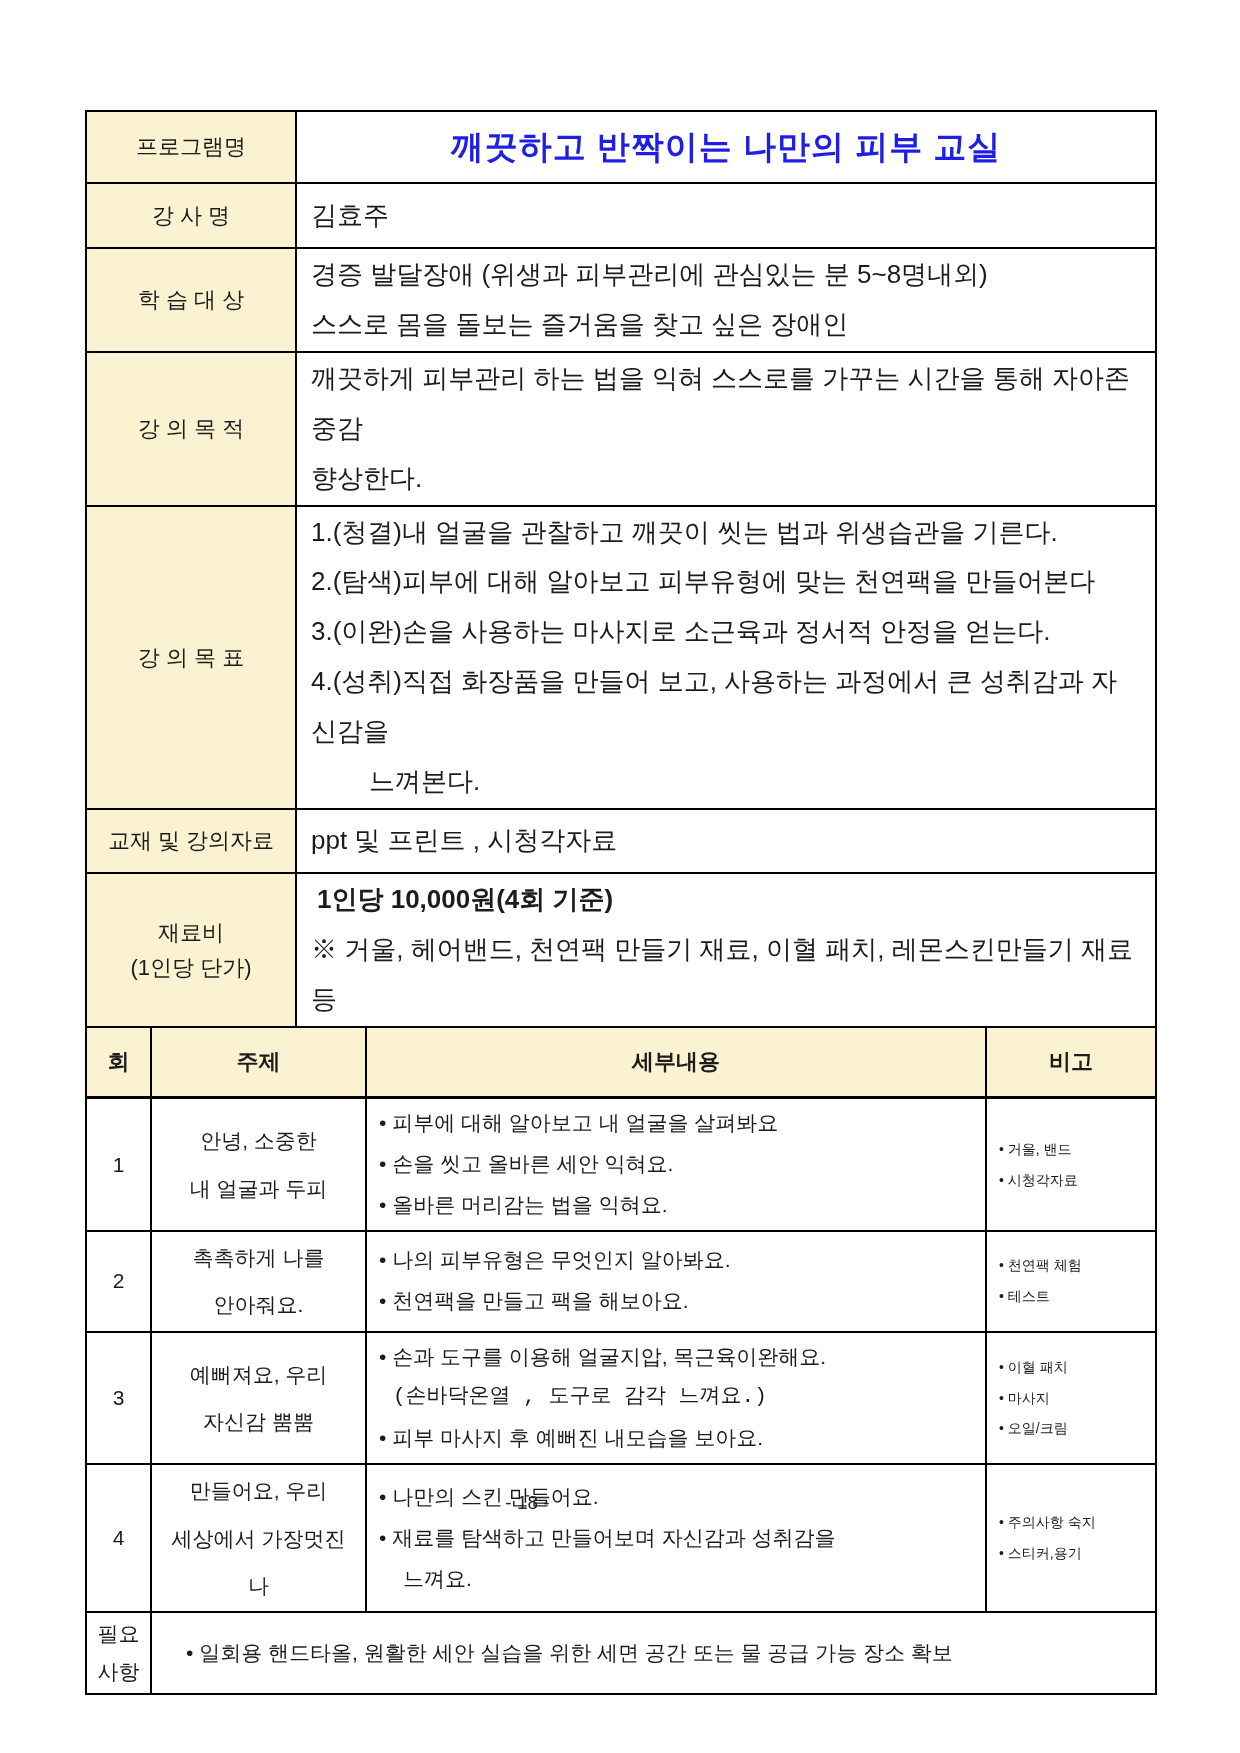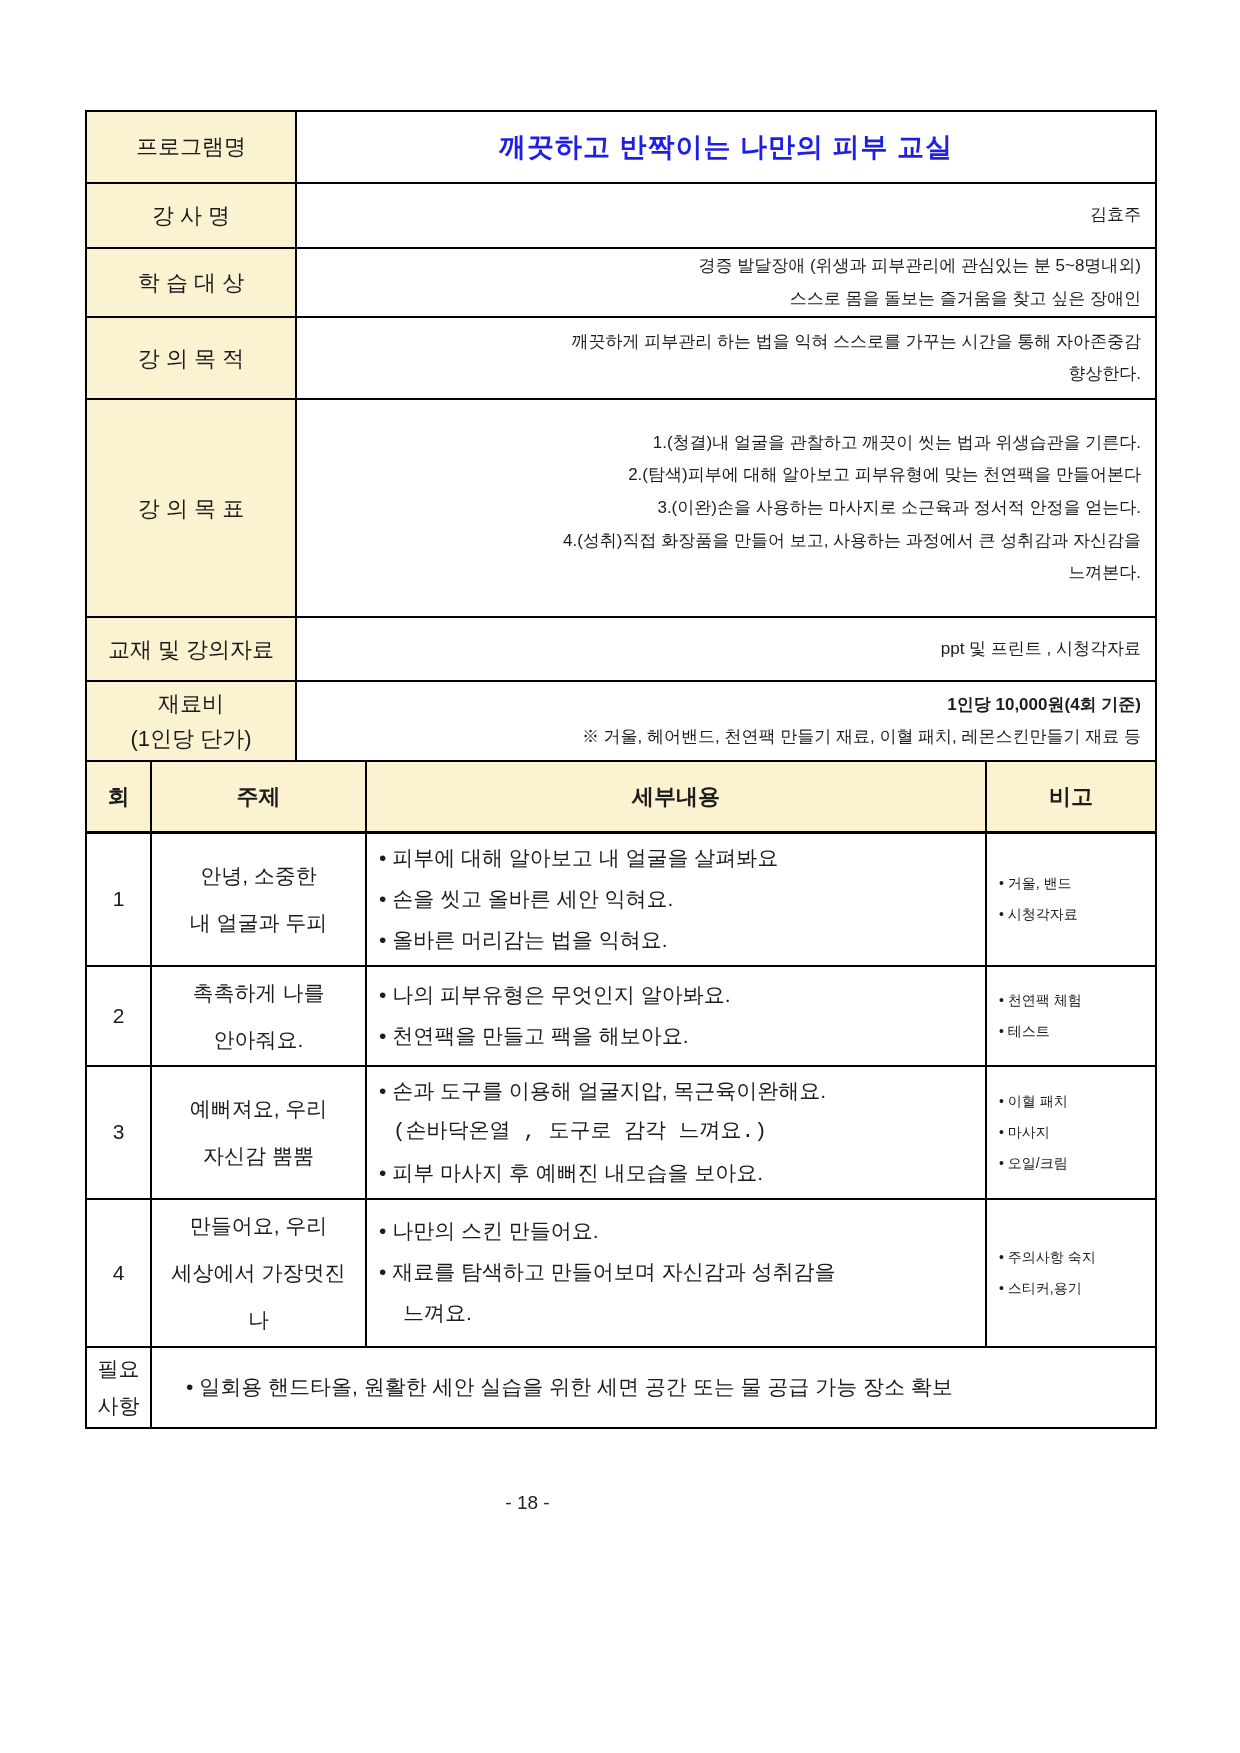--- a/index.html
+++ b/index.html
@@ -15,23 +15,23 @@
   }
   .page{position:relative;width:1240px;height:1753px;overflow:hidden;background:#fff;}
   .doc{position:absolute;left:85px;top:110px;width:1070px;}
   table{border-collapse:collapse;table-layout:fixed;width:1070px;}
   td{border:2px solid var(--line);vertical-align:middle;overflow:hidden;}
   
   .label-cell{
     background:var(--yellow);text-align:center;font-weight:normal;
     font-size:22px;line-height:1.6;padding:2px 4px;
   }
-  .value-cell{padding:1px 14px;font-size:17px;line-height:1.92;text-align:right;}
+  .value-cell{padding:1px 14px;font-size:26px;line-height:1.92;text-align:left;}
   .title-cell{
-    text-align:center;font-weight:bold;font-size:27px;color:var(--blue);
+    text-align:center;font-weight:bold;font-size:33px;color:var(--blue);
     letter-spacing:1px;padding:2px 8px;
   }
   .bold-line{font-weight:bold;margin-left:6px;}
   .indent-goal{padding-left:58px;}
   .indent-paren{padding-left:14px;font-family:Liberation Mono, monospace;}
   .indent-cont{padding-left:24px;}
   
   .sched{margin-top:-2px;}
   .head-cell{
     background:var(--yellow);text-align:center;font-weight:bold;

